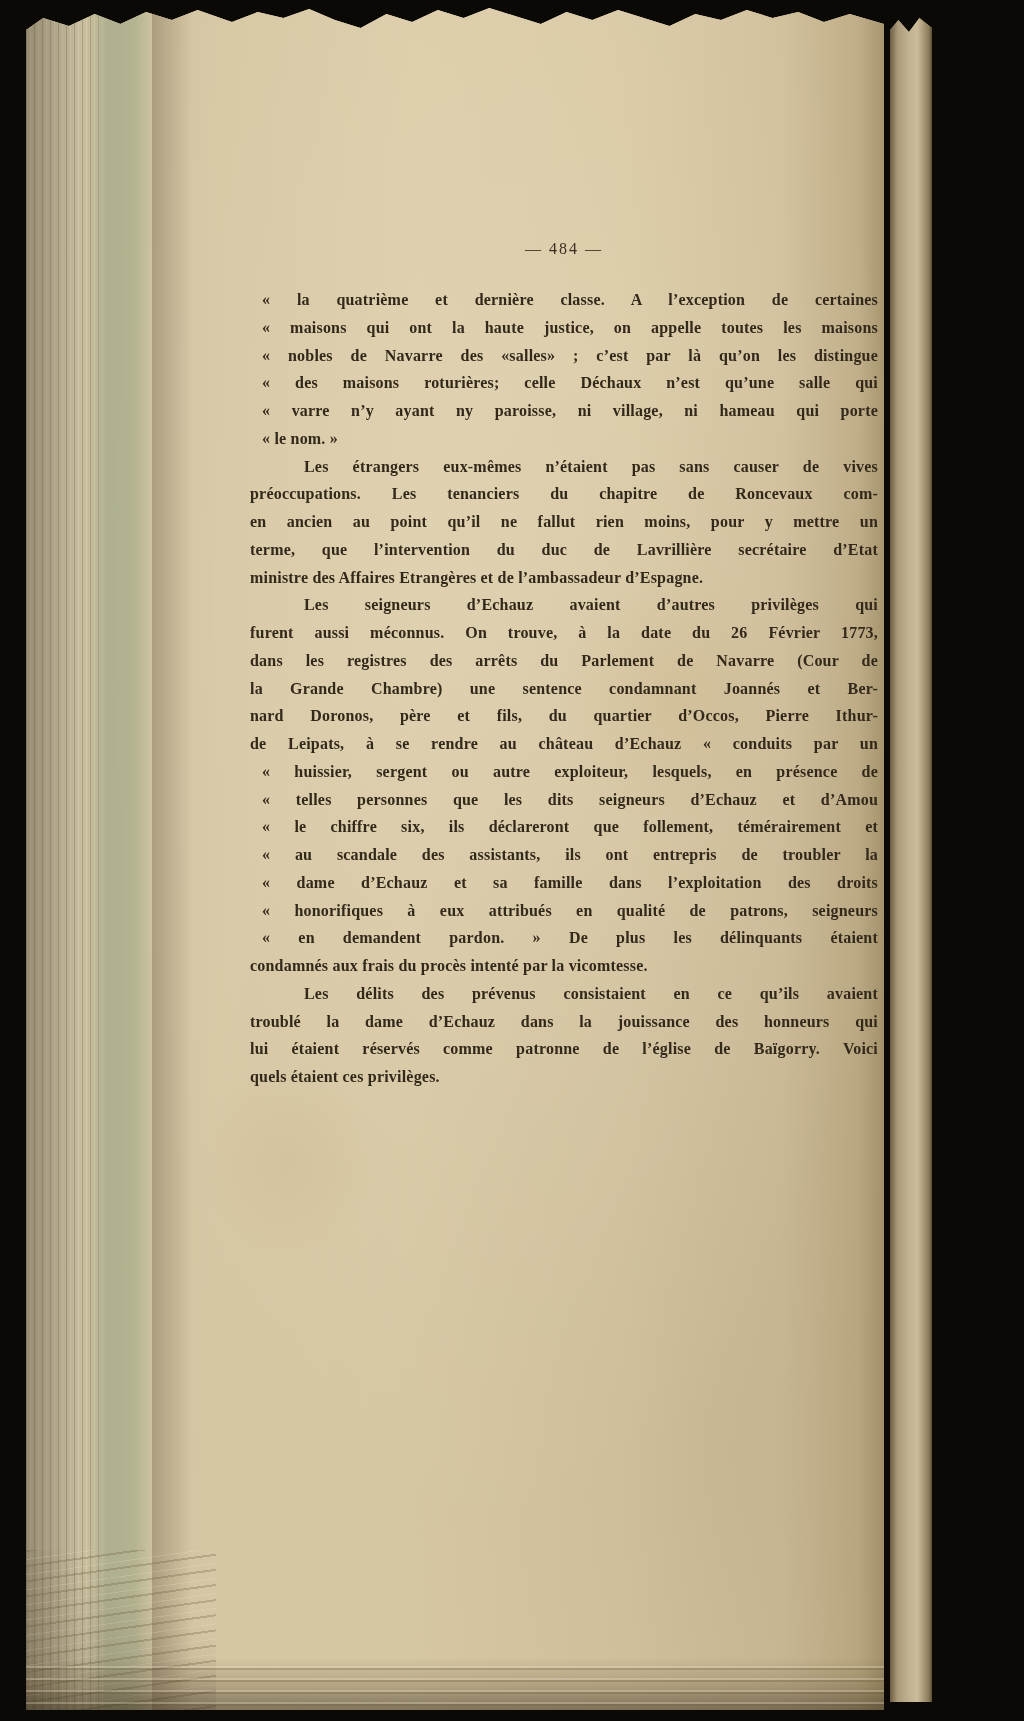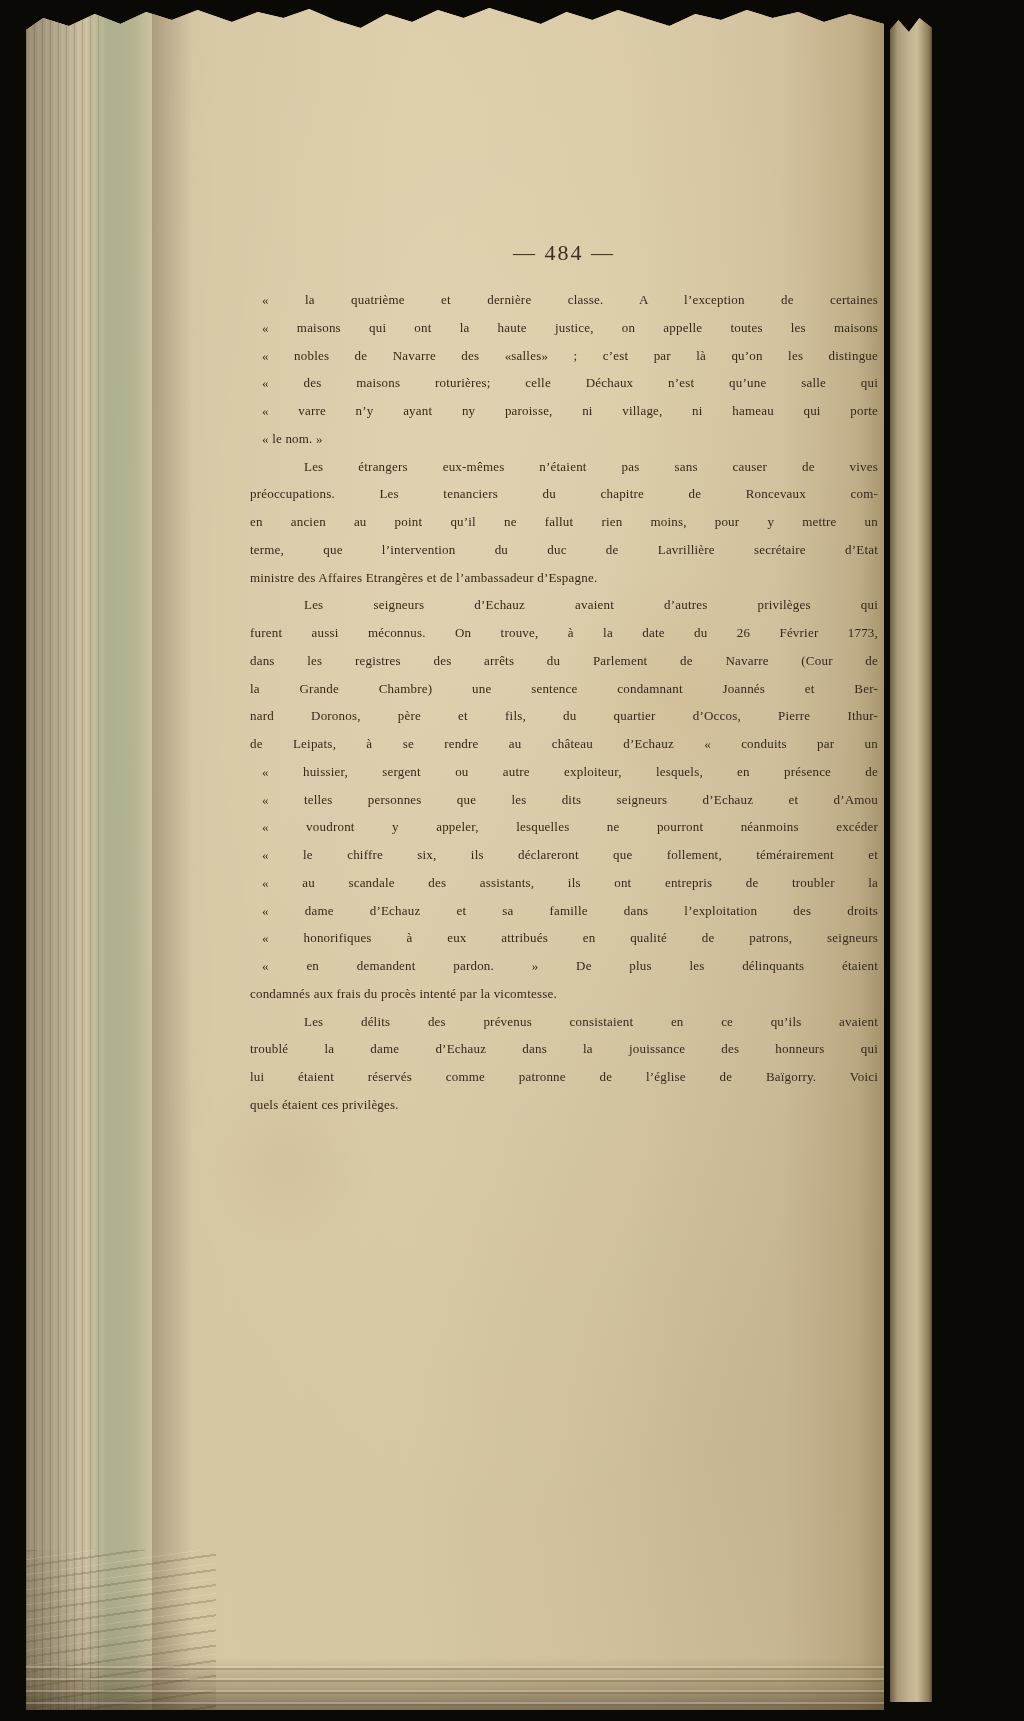--- a/index.html
+++ b/index.html
@@ -66,26 +66,27 @@
   
   .next-page{
     position:absolute;left:890px;top:12px;width:42px;height:1690px;
     background:linear-gradient(90deg,#6d5d42 0%,#a4947394 18%,#c1b291 45%,#cbbc9a 65%,#8d7c5c 92%,#5c4d35 100%),#b3a382;
     background-color:#b3a382;
     clip-path: polygon(0% 18px,20% 8px,45% 20px,70% 6px,100% 16px,100% 100%,0% 100%);
   }
   
   .page-number{
     position:absolute;left:224px;top:236px;width:628px;
-    text-align:center;font-size:22px;letter-spacing:2px;color:#3a2f21;
+    text-align:center;font-size:16px;letter-spacing:2px;color:#3a2f21;
   }
   .text-block{
     position:absolute;left:224px;top:282px;width:628px;
-    font-size:13px;line-height:27.75px;color:#33291b;
+    font-size:16px;line-height:27.75px;color:#33291b;
     letter-spacing:0.2px;
+    font-weight:bold;
   }
   .line{
     text-align:justify;text-align-last:justify;
     white-space:normal;
   }
   .line.last{text-align-last:auto;}
   .line.indent{padding-left:54px;}
   .line.q{padding-left:12px;}
 </style>
 </head>
@@ -119,21 +120,20 @@
       </div>
       <div class="block">
         <div class="line indent">Les seigneurs d’Echauz avaient d’autres privilèges qui</div>
         <div class="line">furent aussi méconnus. On trouve, à la date du 26 Février 1773,</div>
         <div class="line">dans les registres des arrêts du Parlement de Navarre (Cour de</div>
         <div class="line">la Grande Chambre) une sentence condamnant Joannés et Ber-</div>
         <div class="line">nard Doronos, père et fils, du quartier d’Occos, Pierre Ithur-</div>
         <div class="line">de Leipats, à se rendre au château d’Echauz « conduits par un</div>
         <div class="line q">« huissier, sergent ou autre exploiteur, lesquels, en présence de</div>
         <div class="line q">« telles personnes que les dits seigneurs d’Echauz et d’Amou</div>
-        <div class="line q">« voudront y appeler, lesquelles ne pourront néanmoins excéder</div>
         <div class="line q">« le chiffre six, ils déclareront que follement, témérairement et</div>
         <div class="line q">« au scandale des assistants, ils ont entrepris de troubler la</div>
         <div class="line q">« dame d’Echauz et sa famille dans l’exploitation des droits</div>
         <div class="line q">« honorifiques à eux attribués en qualité de patrons, seigneurs</div>
         <div class="line q">« en demandent pardon. » De plus les délinquants étaient</div>
         <div class="line last">condamnés aux frais du procès intenté par la vicomtesse.</div>
       </div>
       <div class="block">
         <div class="line indent">Les délits des prévenus consistaient en ce qu’ils avaient</div>
         <div class="line">troublé la dame d’Echauz dans la jouissance des honneurs qui</div>

